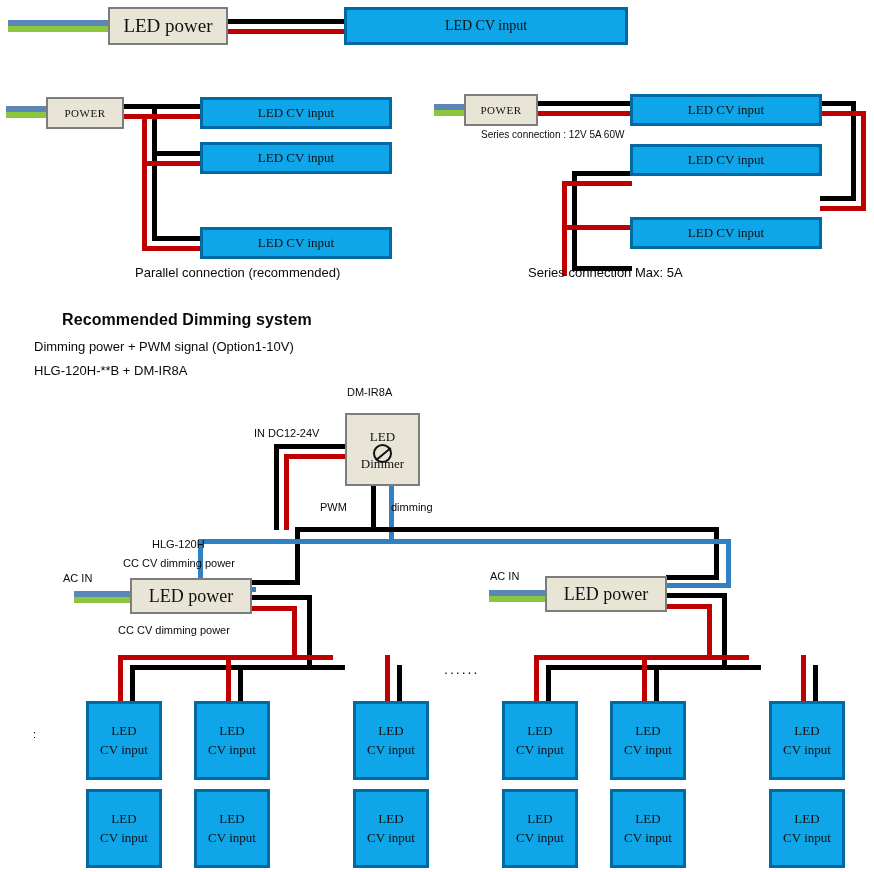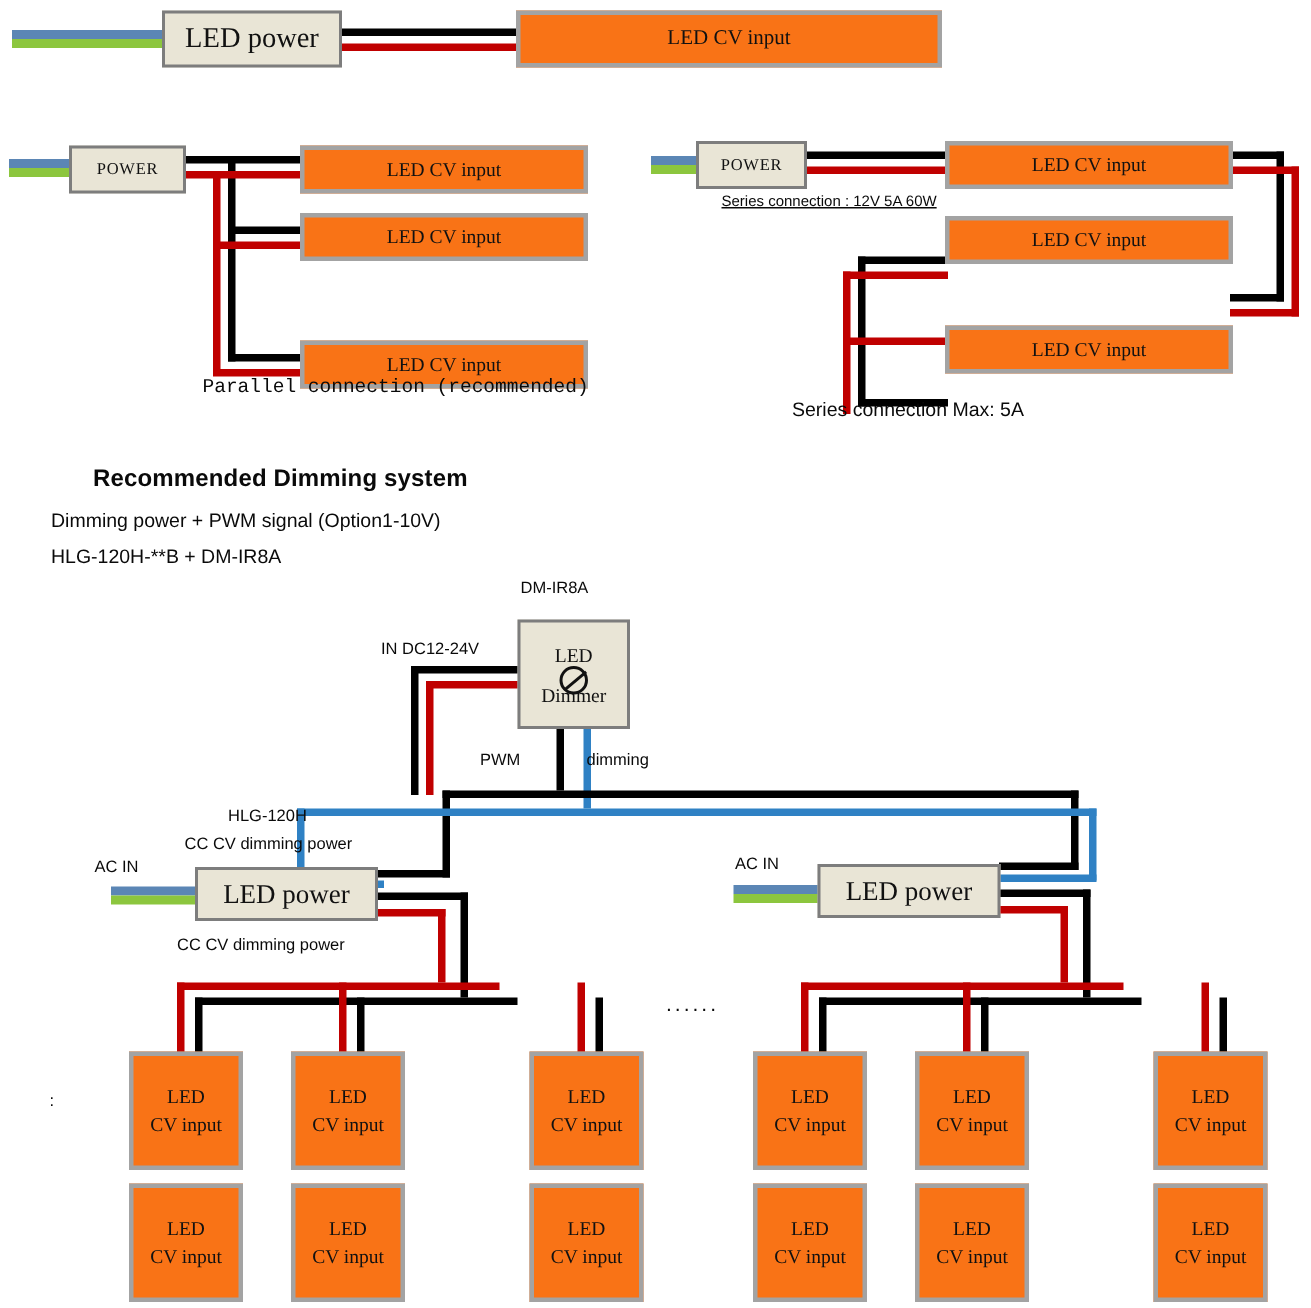--- a/index.html
+++ b/index.html
@@ -14,21 +14,21 @@
   .box{position:absolute;box-sizing:border-box;display:flex;align-items:center;
        justify-content:center;text-align:center;}
 
   
   .mod{
     background:#e9e5d6;border:2px solid #7d7d7d;
     font-family:"Liberation Serif", serif;color:#111;
   }
   
   .led{
-    background:#f97316;border:3px solid #a3a3a3;
+    background:#0ea5e9;border:3px solid #0369a1;
     font-family:"Liberation Serif", serif;color:#111;
     flex-direction:column;line-height:1.45;
   }
 
   
   .w{position:absolute;}
   .blk{background:#000000;}
   .red{background:#c00000;}
   .blu{background:#2f81c4;}
 
@@ -39,21 +39,21 @@
 
   
   .lbl{position:absolute;white-space:nowrap;color:#0a0a0a;
        font-family:"Liberation Sans", sans-serif;}
 
   .h1{font-size:16px;font-weight:bold;letter-spacing:.1px;margin-left:28px;}
   .t14{font-size:14px;}
   .t13{font-size:13px;text-align:center;}
   .t12{font-size:11px;}
   .t11{font-size:11px;}
-  .t10{font-size:10px;text-decoration:underline;}
+  .t10{font-size:10px;}
   .cap{font-size:13px;}
 
   .dim-knob{position:absolute;width:19px;height:19px;border-radius:50%;
             border:2px solid #111;box-sizing:border-box;}
   .dim-knob:after{content:"";position:absolute;left:-1px;top:7px;width:19px;height:2px;
             background:#111;transform:rotate(-40deg);transform-origin:50% 50%;}
   .dots{letter-spacing:2px;}
 </style>
 </head>
 <body>
@@ -98,21 +98,21 @@
   <div class="box led" style="left:200px;top:97px;width:192px;height:32px;font-size:13px;">
     <span>LED CV input</span>
   </div>
   <div class="box led" style="left:200px;top:142px;width:192px;height:32px;font-size:13px;">
     <span>LED CV input</span>
   </div>
   <div class="box led" style="left:200px;top:227px;width:192px;height:32px;font-size:13px;">
     <span>LED CV input</span>
   </div>
 
-  <div class="lbl cap" style="left:135px;top:250px;font-family:Liberation Mono, monospace;">Parallel connection (recommended)</div>
+  <div class="lbl cap" style="left:135px;top:265px;">Parallel connection (recommended)</div>
 
   <div class="cable" style="left:434px;top:104px;width:36px;height:12px;">
     <div class="s1"></div>
     <div class="s2"></div>
   </div>
 
   <div class="box mod" style="left:464px;top:94px;width:74px;height:32px;font-size:11px;letter-spacing:.5px;">
     <span>POWER</span>
   </div>
 

